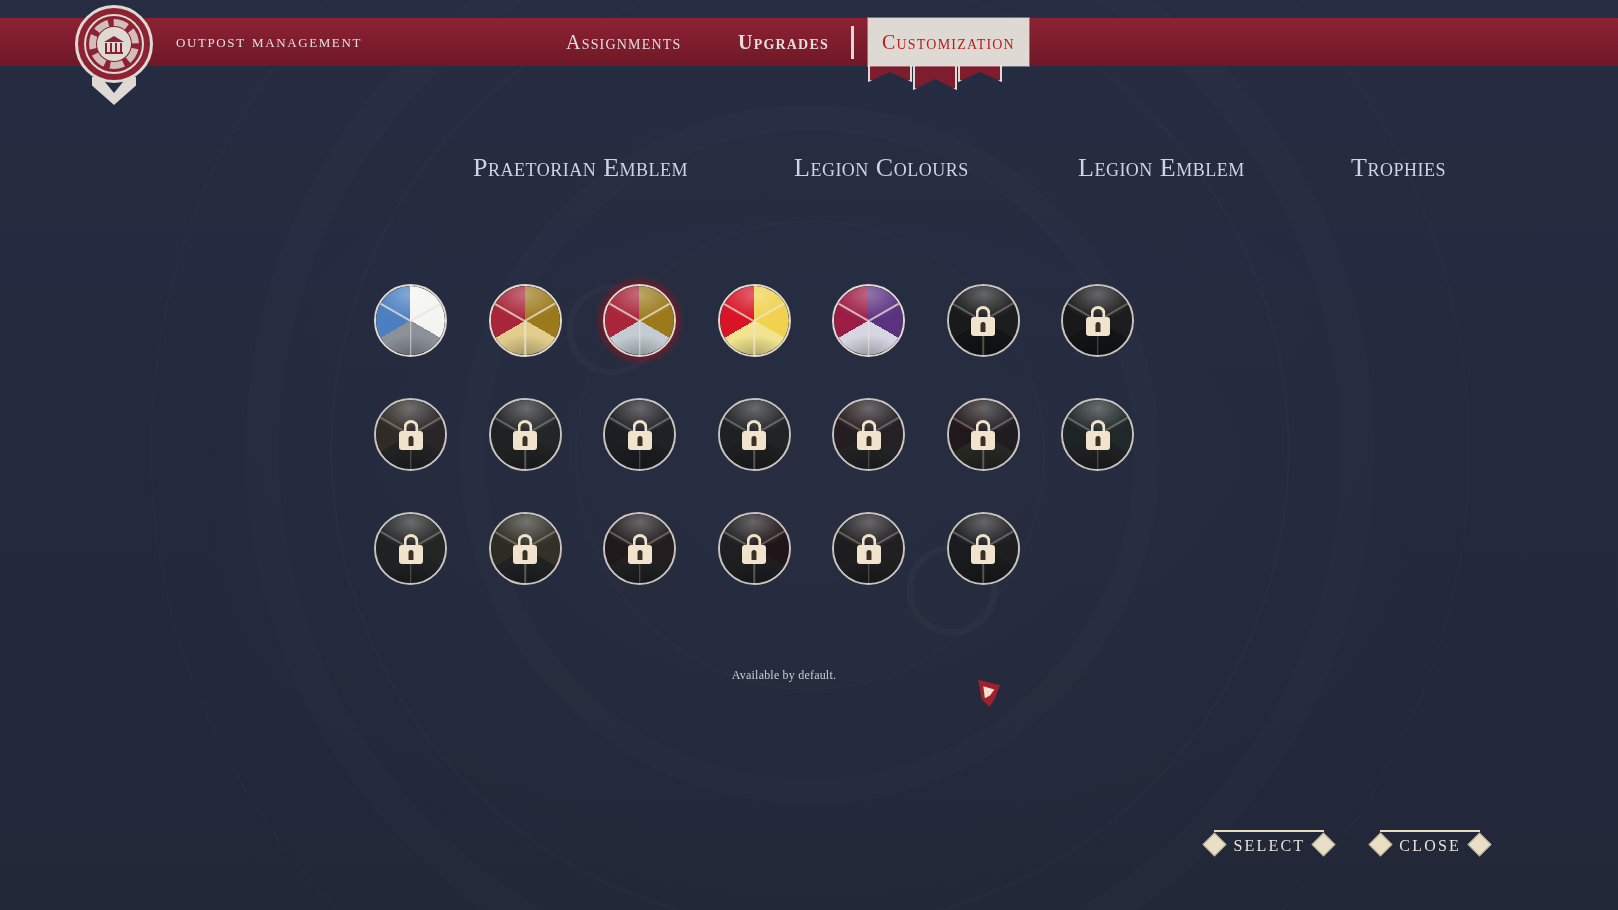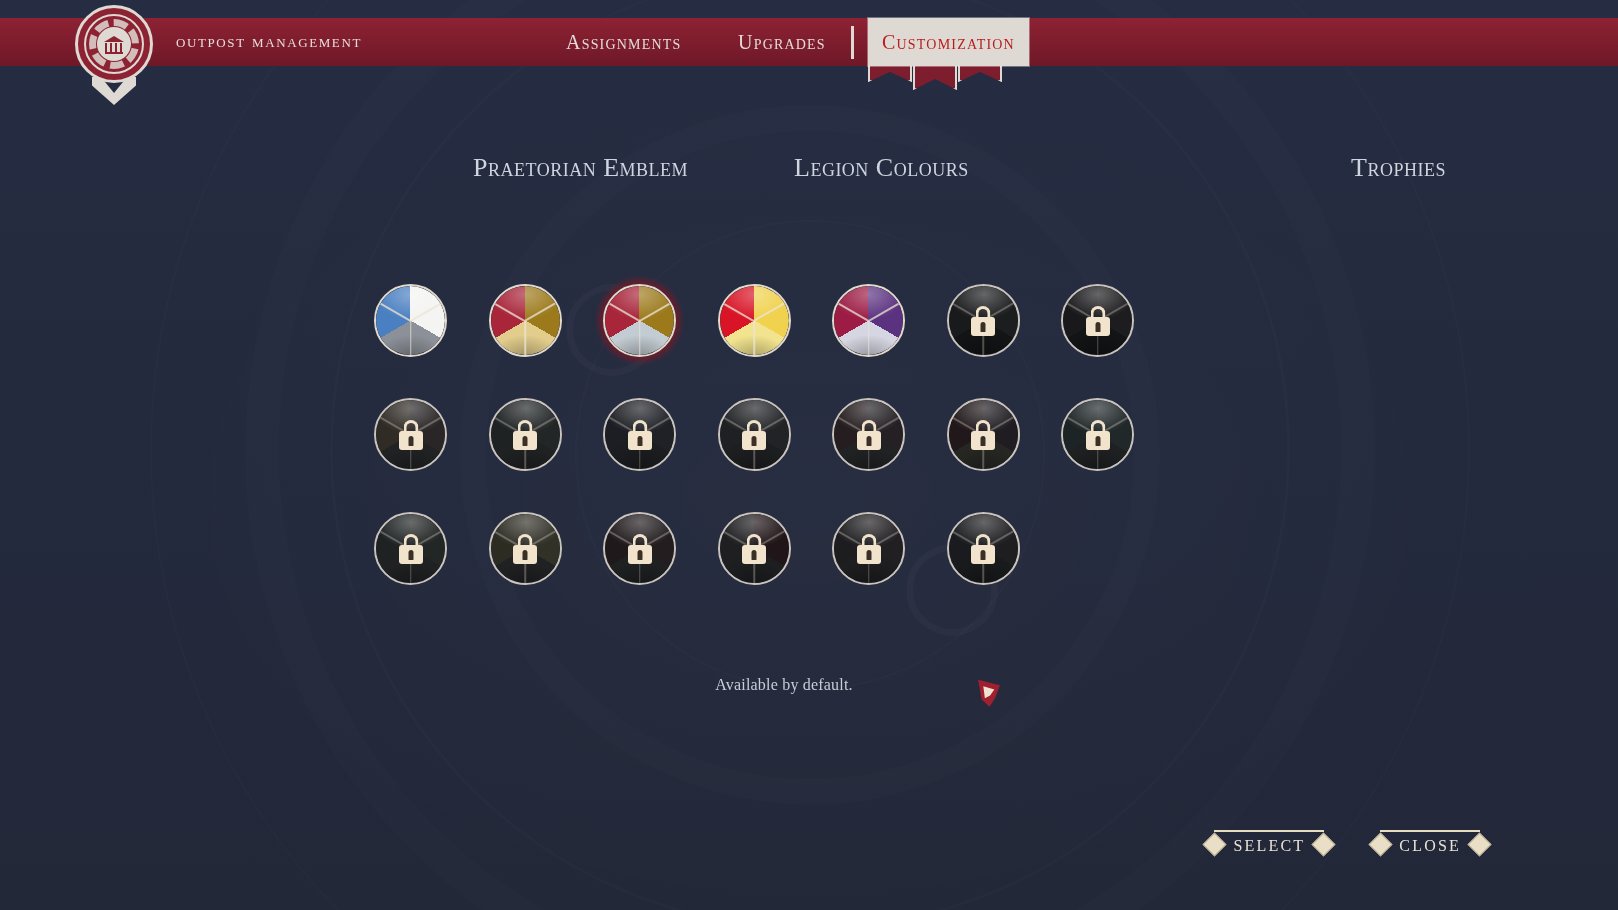--- a/index.html
+++ b/index.html
@@ -328,22 +328,22 @@
     z-index: 3;
   }
   .info-title {
     font-size: 31px;
     letter-spacing: 1px;
     color: #e6e4e0;
     font-variant: small-caps;
     text-shadow: 0 1px 3px rgba(0,0,0,0.5);
   }
   .info-sub {
-    margin-top: 8px;
-    font-size: 16px;
+    margin-top: 0;
+    font-size: 12px;
     color: #c9cdd8;
     letter-spacing: 0.2px;
   }
 
   
   .cursor {
     position: absolute;
     left: 976px; top: 678px;
     width: 26px; height: 30px;
     z-index: 20;
@@ -423,21 +423,21 @@
   <div class="tab-ribbon">
     <div class="flag f1"></div>
     <div class="flag f3"></div>
     <div class="flag f2"></div>
   </div>
 
   <div class="nav-tabs" style="top:18px;">
     <div class="nav-tab" style="left:552px;">
       <span>Assignments</span>
     </div>
-    <div class="nav-tab" style="left:724px;">
+    <div class="nav-tab" style="left:724px;font-weight:bold;">
       <span>Upgrades</span>
     </div>
     <div class="nav-sep" style="left:851px;"></div>
     <div class="nav-tab active" style="left:868px;">
       <span>Customization</span>
     </div>
     <div class="nav-sep" style="left:1021px;"></div>
   </div>
 
   <div class="emblem">
@@ -451,20 +451,23 @@
       </div>
   </div>
 
   <div class="subtabs">
     <div class="subtab" style="left:459px;">
       <span>Praetorian Emblem</span>
     </div>
     <div class="subtab" style="left:780px;">
       <span>Legion Colours</span>
     </div>
+    <div class="subtab" style="left:1064px;">
+      <span>Legion Emblem</span>
+    </div>
     <div class="subtab" style="left:1337px;">
       <span>Trophies</span>
     </div>
   </div>
 
   <div class="grid" id="swatch-grid">
       <div class="grid-row">
         <div class="swatch" style="left: 0px; top: 0px;">
           <div class="disc">
             <div class="pie" style="background: conic-gradient(rgb(244, 244, 242) 0deg, rgb(244, 244, 242) 120deg, rgb(140, 145, 153) 120deg, rgb(140, 145, 153) 240deg, rgb(74, 127, 193) 240deg, rgb(74, 127, 193) 360deg);"></div>

